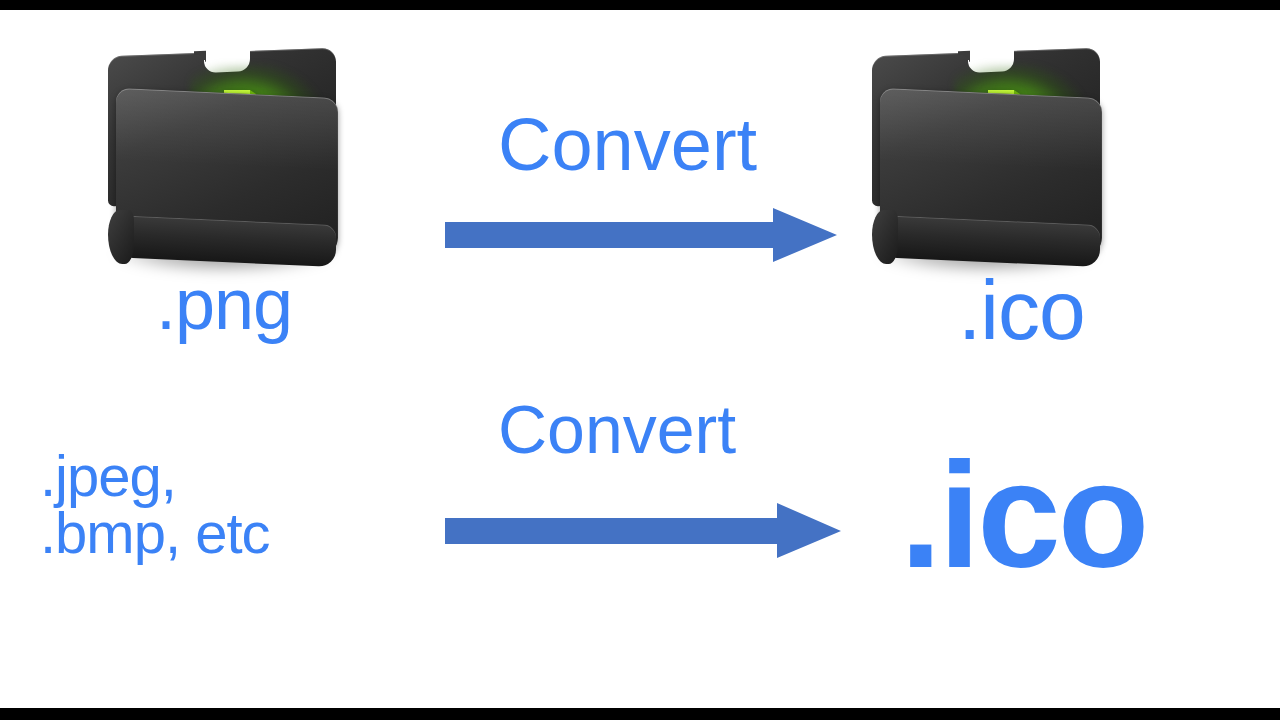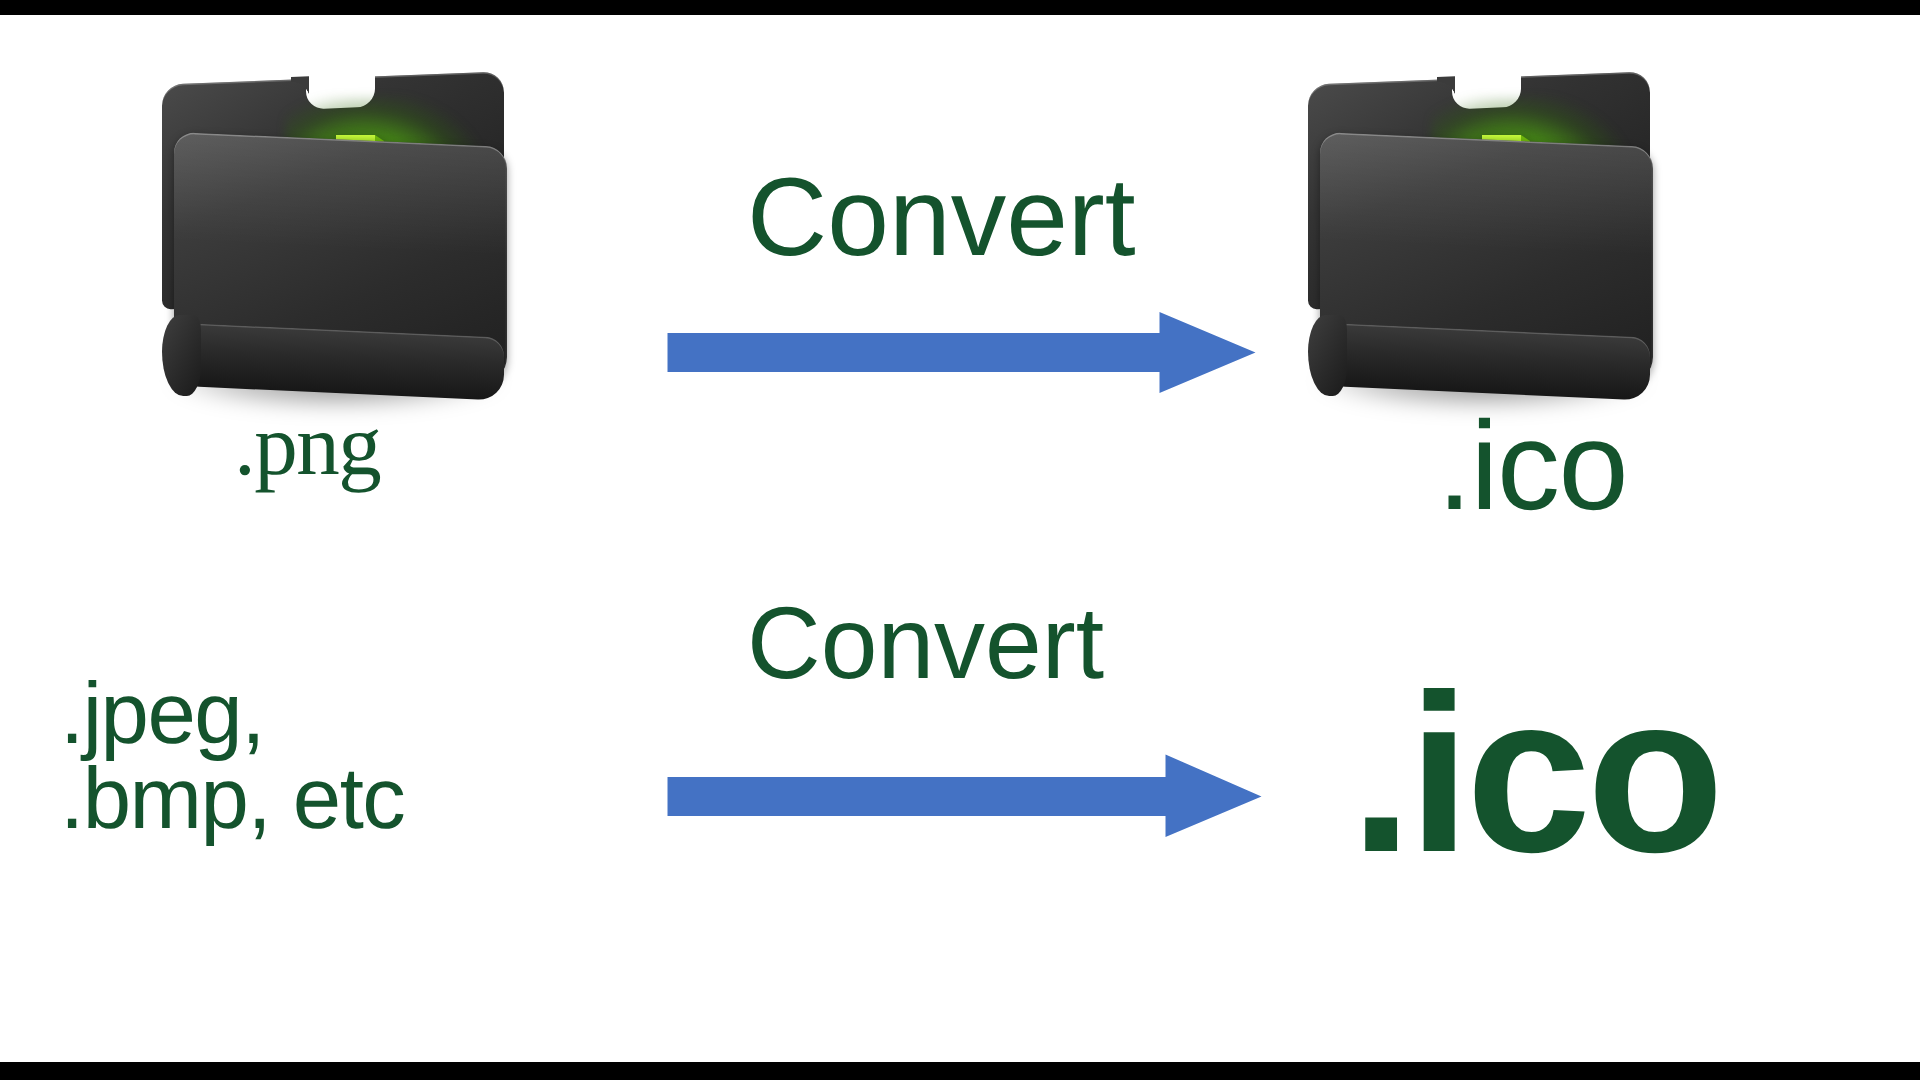--- a/index.html
+++ b/index.html
@@ -159,33 +159,32 @@
     width: 26px;
     height: 54px;
     border-radius: 50% 20% 40% 60%;
     background: linear-gradient(120deg, #3f3f3f, #1a1a1a);
     z-index: 10;
   }
 
   
   .lbl {
     position: absolute;
-    color: #14532d;
+    color: #3b82f6;
     font-family: "Liberation Sans", sans-serif;
     white-space: pre;
     line-height: 1.0;
   }
 
   #label-png {
     left: 156px;
     top: 258px;
-    font-size: 58px;
+    font-size: 72px;
     font-weight: 400;
     letter-spacing: -1px;
-    font-family: Liberation Serif, serif;
   }
   #label-ico-top {
     left: 958px;
     top: 258px;
     font-size: 84px;
     font-weight: 400;
     letter-spacing: -1px;
   }
   #label-convert-1 {
     left: 498px;

